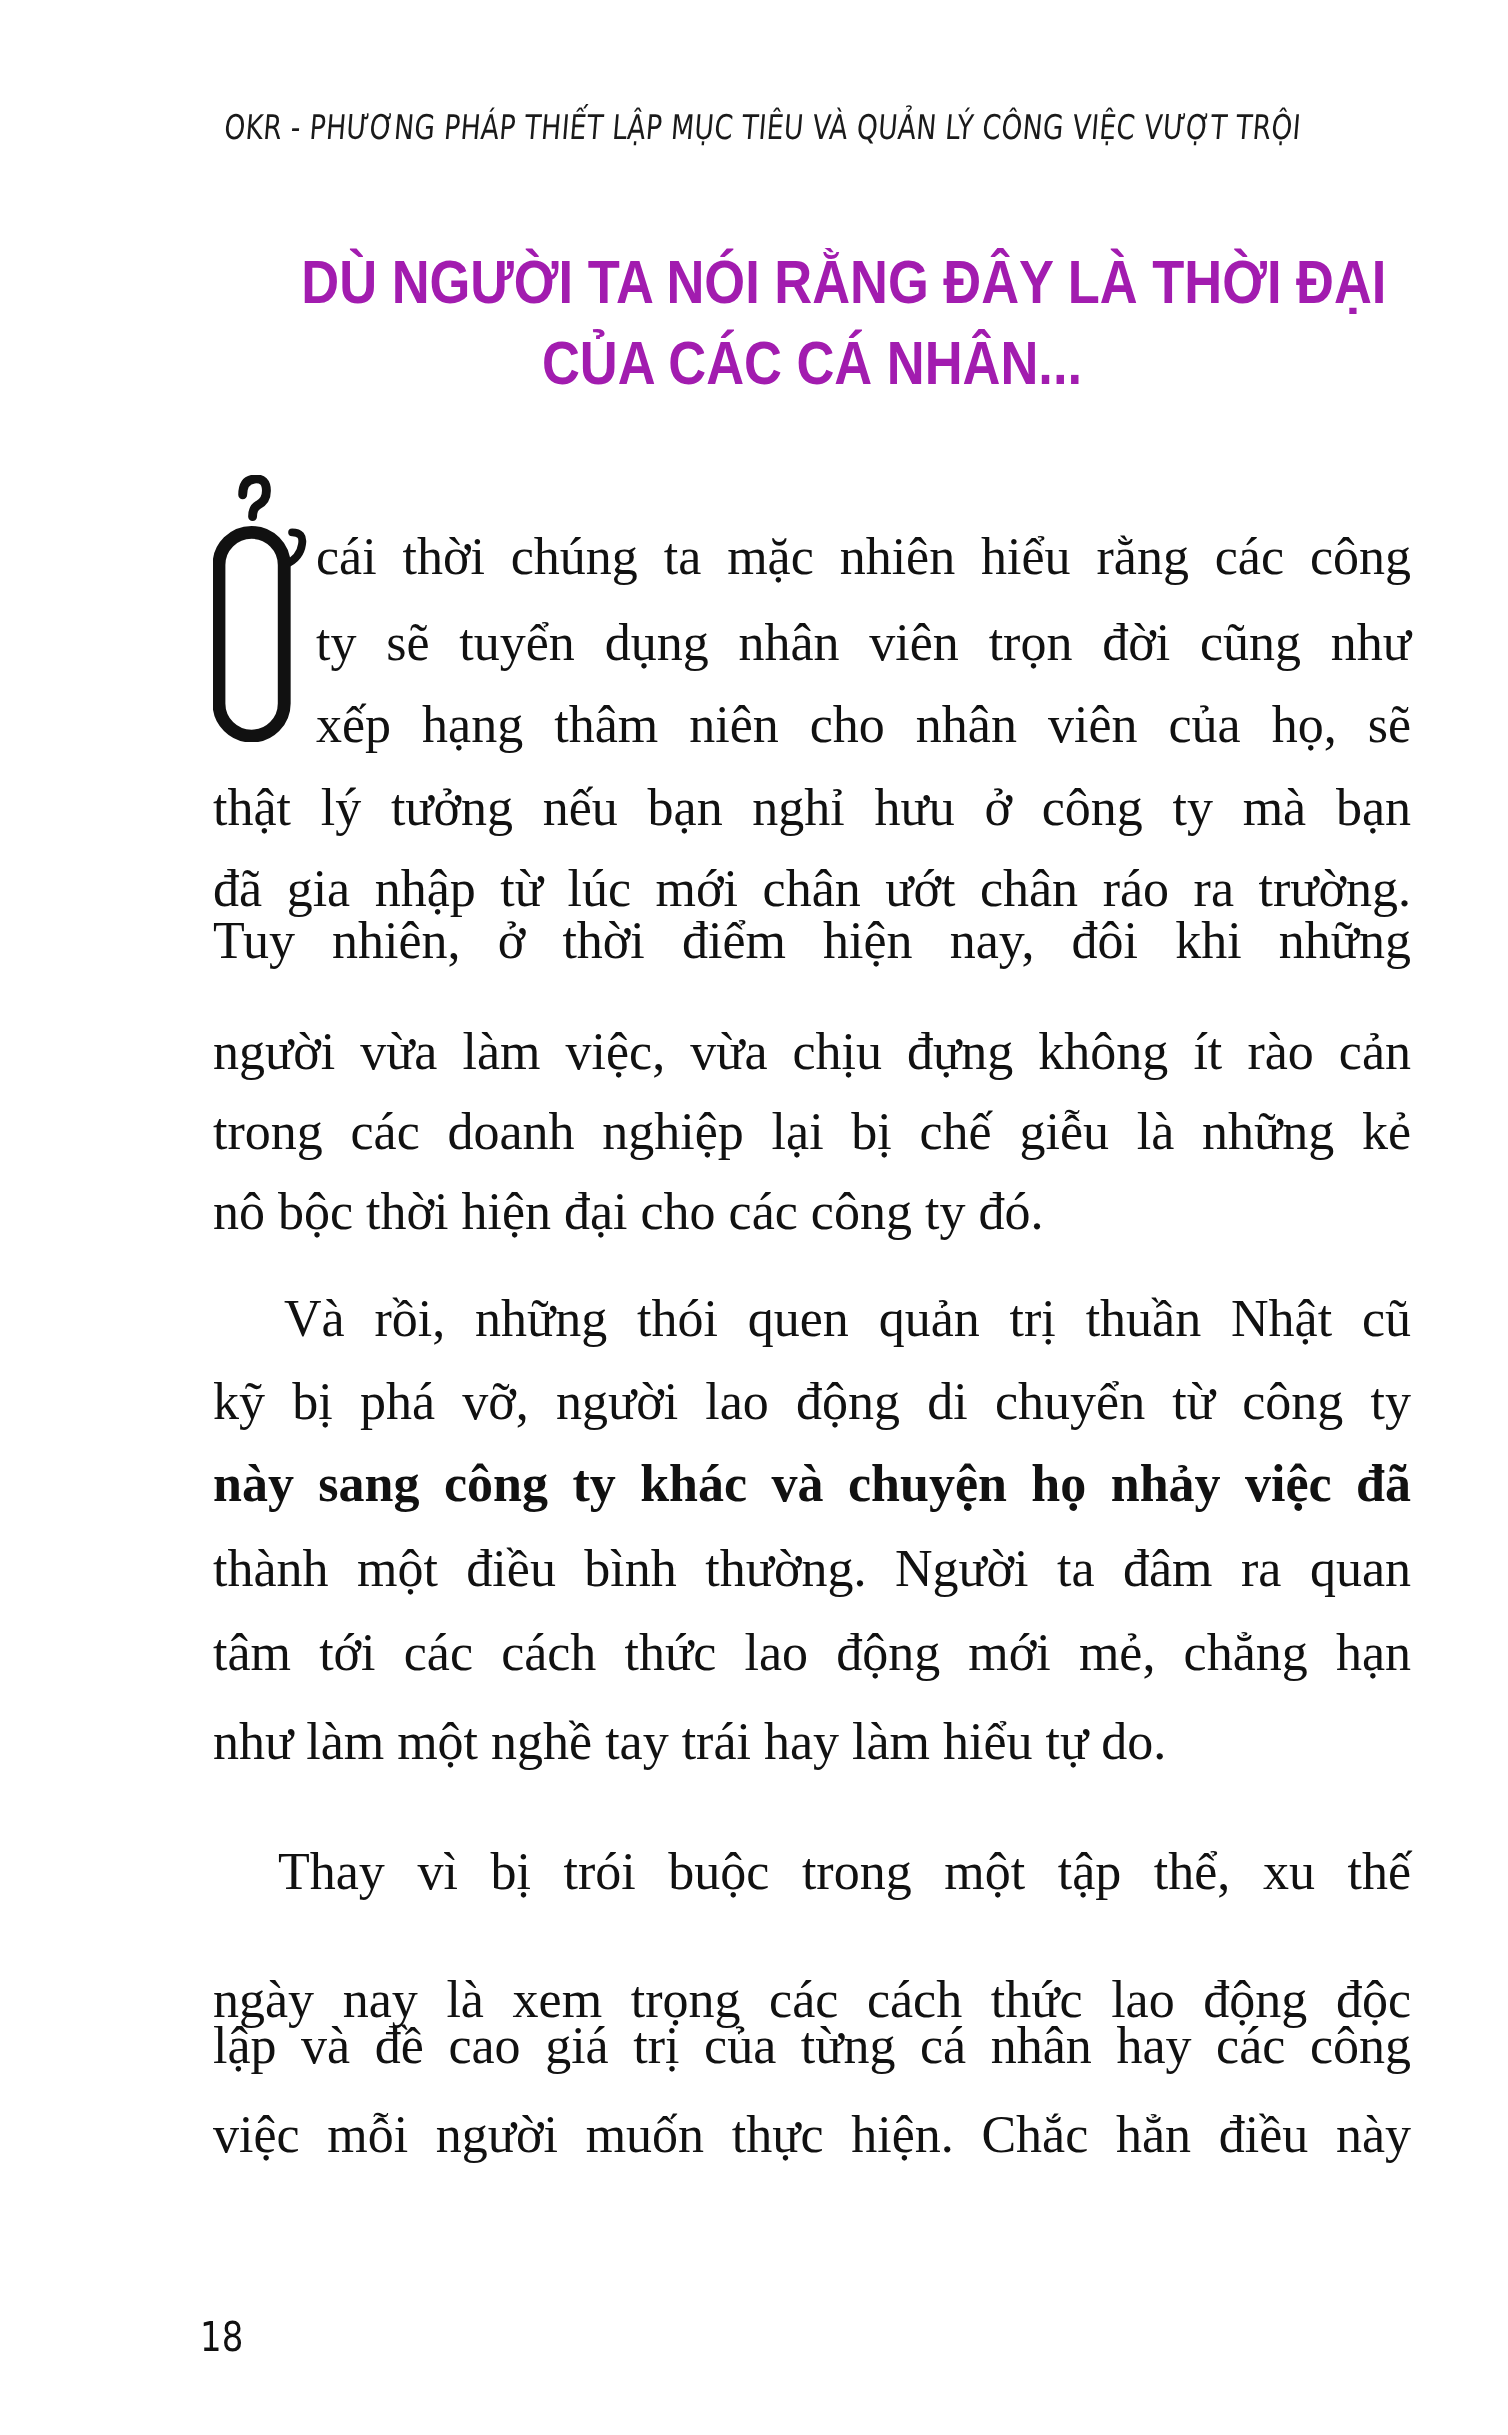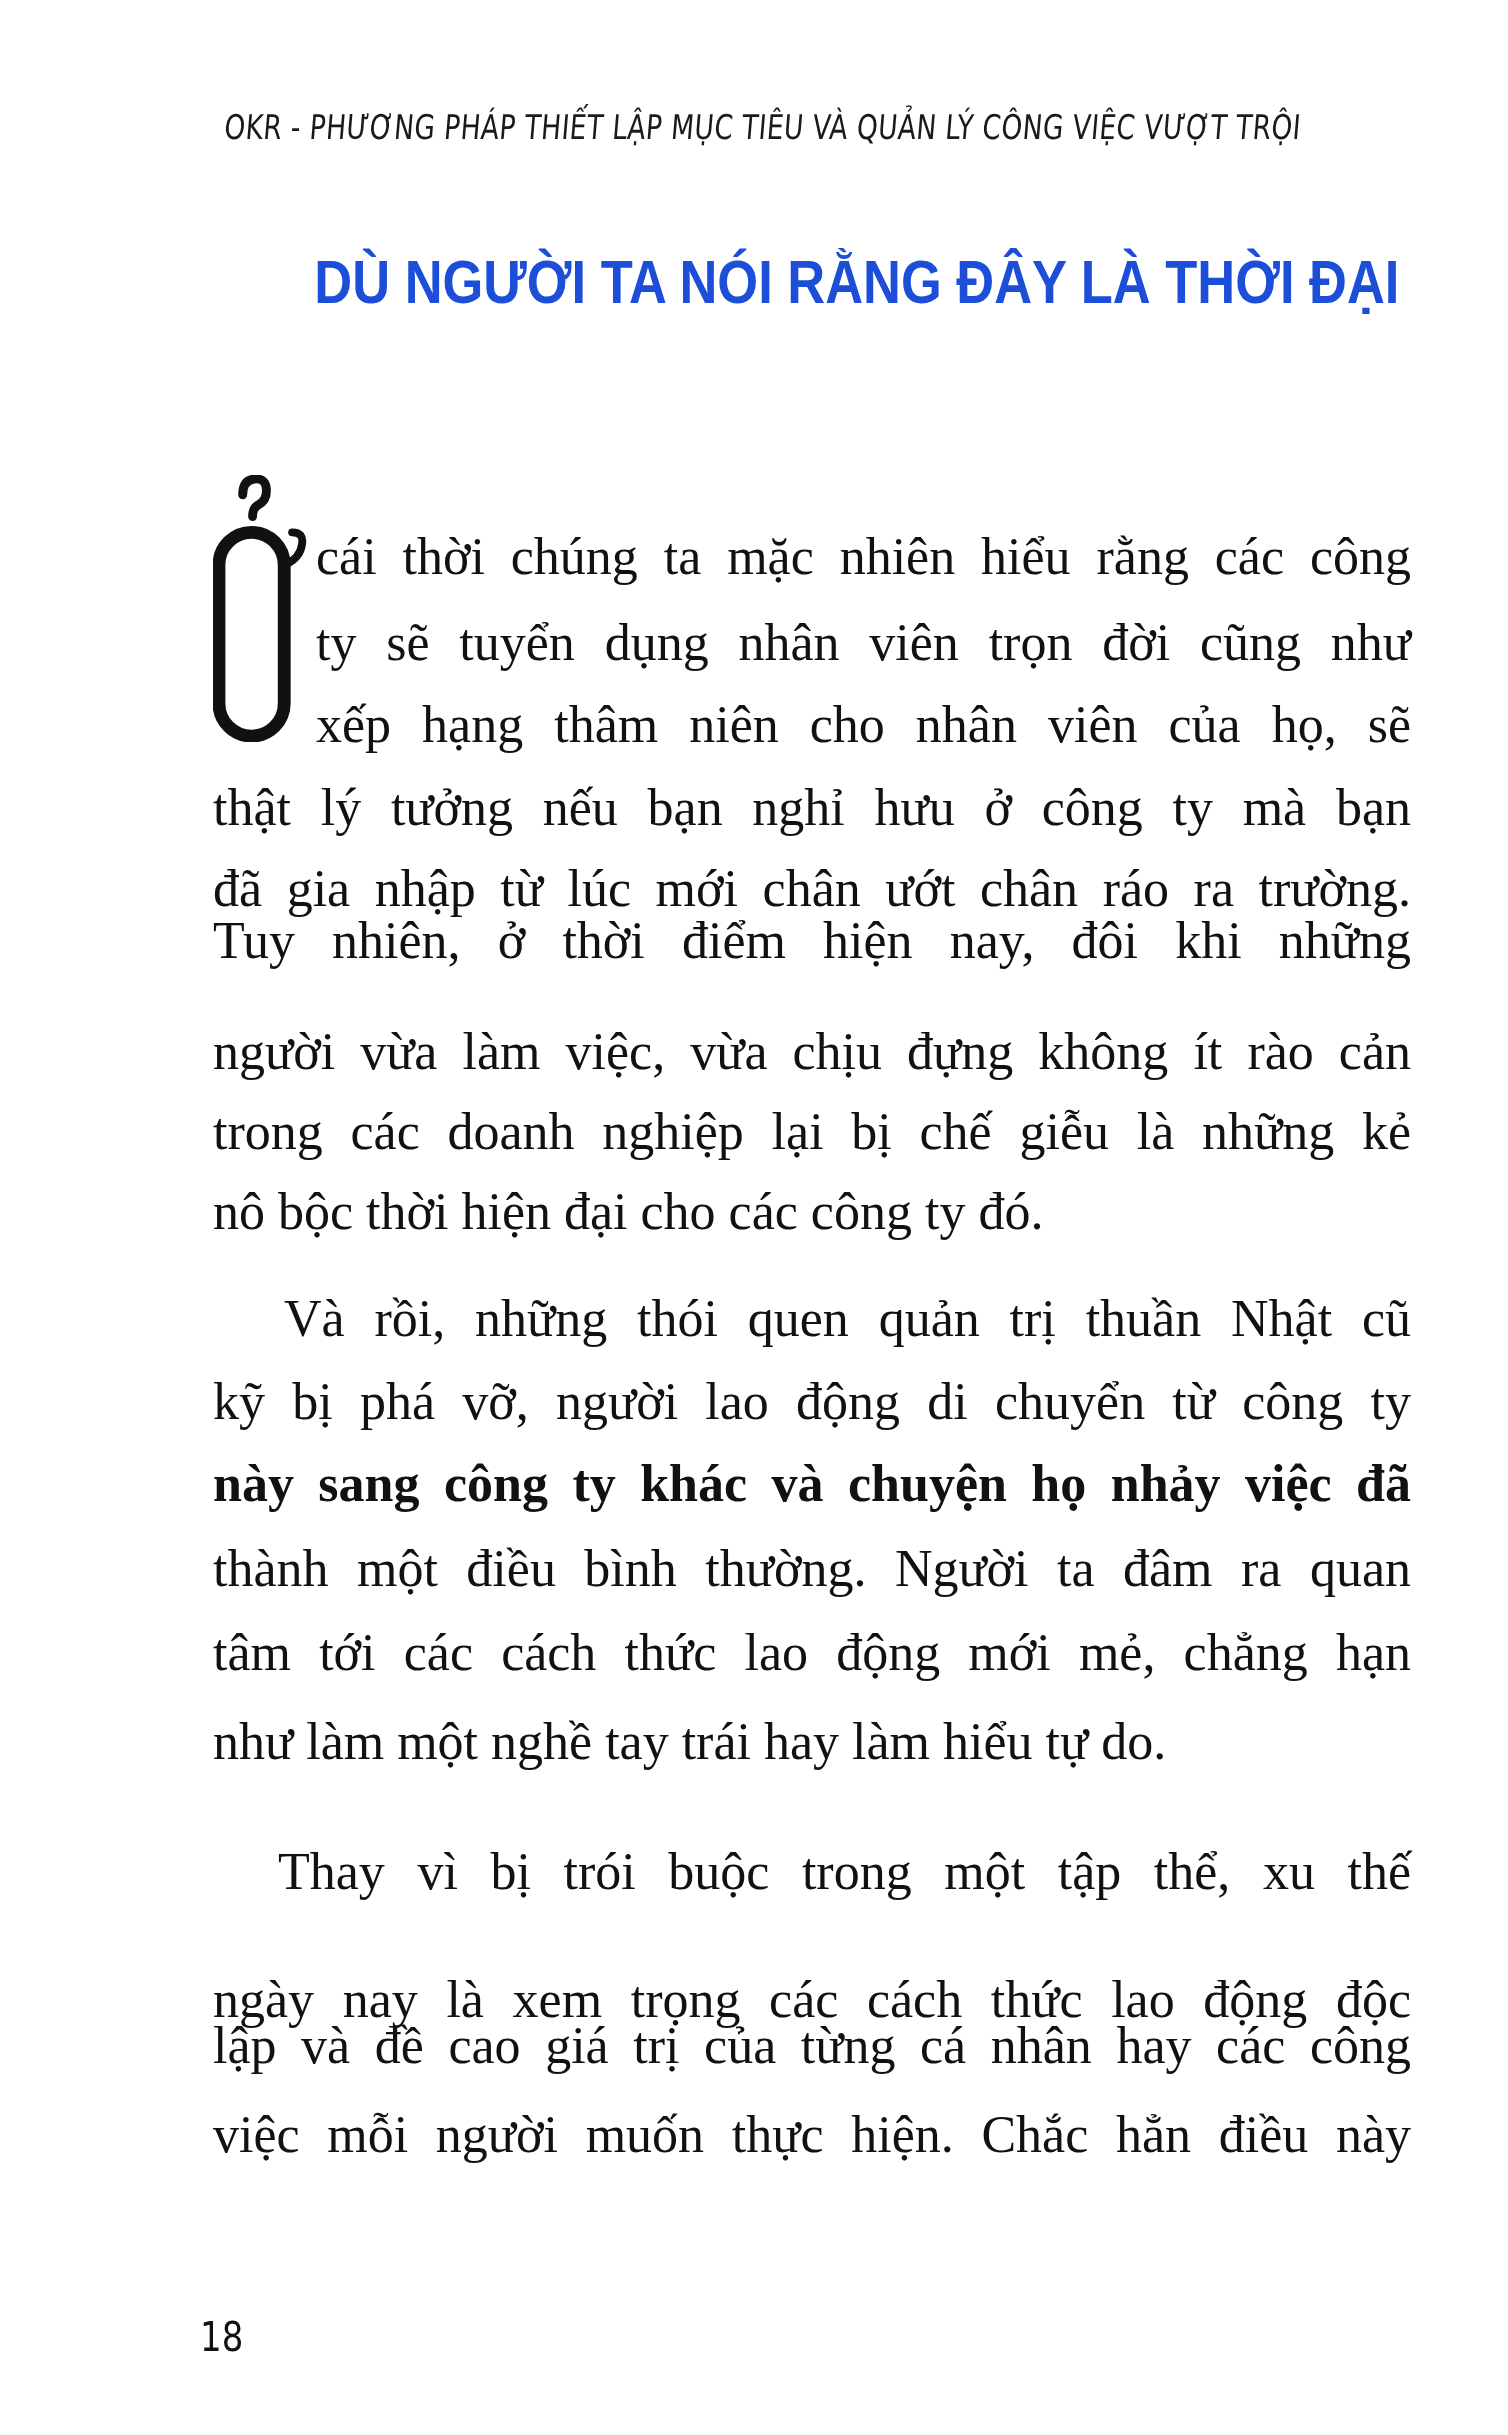--- a/index.html
+++ b/index.html
@@ -8,24 +8,24 @@
     .running-header {
       position: absolute; left: 226px; top: 107px; width: 1178px;
       font-family: "DejaVu Sans", sans-serif;
       font-size: 34px; line-height: 40px;
       transform: scaleX(0.78) skewX(-6deg); transform-origin: left top;
       white-space: nowrap; letter-spacing: 0.5px; color: #1a1a1a;
       width: 1515px;
     }
 
     .chapter-title {
-      position: absolute; left: 226px; top: 242px; width: 1198px;
+      position: absolute; left: 213px; top: 242px; width: 1198px;
       text-align: center;
       font-family: "Liberation Sans", sans-serif; font-weight: bold;
-      font-size: 61px; line-height: 81px; color: #1d4ed8;
+      font-size: 61px; line-height: 81px; color: #a21caf;
     }
     .chapter-title .tline { display: block; white-space: nowrap; }
     .chapter-title .tline span { display: inline-block; transform: scaleX(0.86); }
 
     .body-text {
       position: absolute; left: 213px; top: 0; width: 1198px;
       font-family: "Liberation Serif", serif; font-size: 52px; color: #111;
     }
     .line {
       position: absolute; left: 0; white-space: nowrap;
@@ -45,20 +45,21 @@
   </style>
 </head>
 <body>
 
 <div>
 
   <div class="running-header">OKR - PHƯƠNG PHÁP THIẾT LẬP MỤC TIÊU VÀ QUẢN LÝ CÔNG VIỆC VƯỢT TRỘI</div>
 
   <div class="chapter-title">
     <span class="tline"><span>DÙ NGƯỜI TA NÓI RẰNG ĐÂY LÀ THỜI ĐẠI</span></span>
+    <span class="tline"><span>CỦA CÁC CÁ NHÂN...</span></span>
   </div>
 
   <svg class="dropcap" viewBox="0 0 95 270" xmlns="http://www.w3.org/2000/svg">
 
     <path d="M30 20 Q30 5 42 4 Q54 3 54 16 Q54 26 46 30 Q40 33 40 42" fill="none" stroke="#111" stroke-width="9" stroke-linecap="round"></path>
 
     <path d="M80 58 Q92 58 90 70 Q88 84 74 90" fill="none" stroke="#111" stroke-width="8" stroke-linecap="round"></path>
 
     <rect x="6" y="58" width="66" height="206" rx="33" ry="33" fill="none" stroke="#111" stroke-width="13"></rect>
   </svg>

